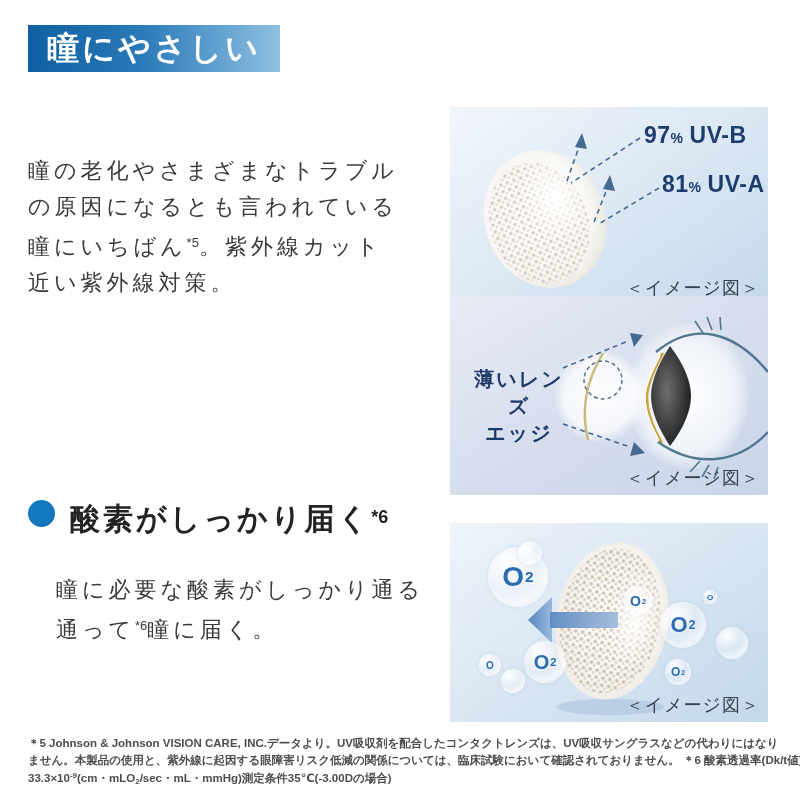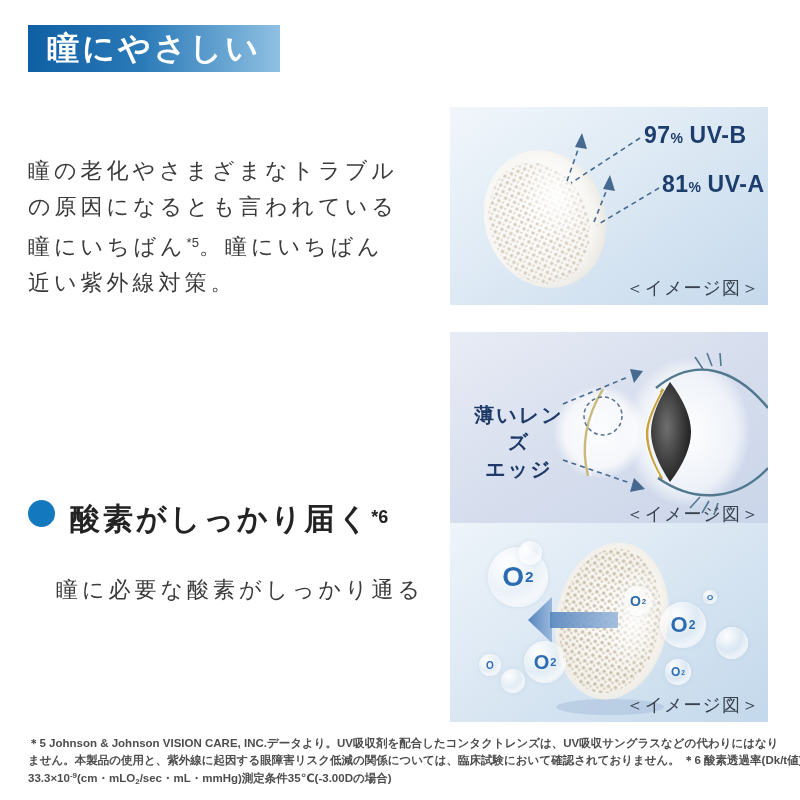--- a/index.html
+++ b/index.html
@@ -27,21 +27,21 @@
   .para { position:absolute; left:28px; font-size:22px; color:#3a3a3a;
     letter-spacing:4px; line-height:36px; }
   .para sup { font-size:13px; letter-spacing:0; vertical-align:7px; }
   .para.p1 { top:153px; }
   .para.p3 { top:572px;margin-left:28px; }
 
   
   .panel { position:absolute; left:450px; width:318px; overflow:hidden; }
   .panel.p1 { top:107px; height:198px;
     background:linear-gradient(145deg,#f1f6fb 0%,#e0ebf5 40%,#c5d9ec 100%);padding-left:31px; }
-  .panel.p2 { top:332px; height:199px;
+  .panel.p2 { top:296px; height:199px;
     background:linear-gradient(150deg,#e8ecf5 0%,#d8dfee 45%,#c9d5e9 100%);text-decoration:underline; }
   .panel.p3 { top:523px; height:199px;
     background:linear-gradient(145deg,#eef4fa 0%,#dde9f4 40%,#c3d8eb 100%); }
   .panel svg { position:absolute; left:0; top:0; }
   .caption { position:absolute; right:8px; bottom:5px; font-size:18px; color:#38424e; letter-spacing:1px; }
 
   
   .uv-label { position:absolute; color:#1d3d6d; font-weight:700; font-size:23px; letter-spacing:0.5px; white-space:nowrap; }
   .uv-label .pct { font-size:14px; }
   .uv-label .uvname { margin-left:6px; }
@@ -71,21 +71,21 @@
 <body>
 
 <div class="page">
 
   <div class="badge">瞳にやさしい</div>
 
 
   <div class="para p1">
     <div>瞳の老化やさまざまなトラブル</div>
     <div>の原因になるとも言われている</div>
-    <div><span>瞳にいちばん</span><sup>*5</sup><span>。瞳にいちばん</span></div>
+    <div><span>瞳にいちばん</span><sup>*5</sup><span>。紫外線カット</span></div>
     <div>近い紫外線対策。</div>
   </div>
 
   <div class="panel p1">
     <svg width="318" height="198" viewBox="0 0 318 198">
       <defs>
         <radialGradient id="lensOuter1" cx="45%" cy="45%" r="65%">
           <stop offset="0%" stop-color="#ffffff"></stop>
           <stop offset="70%" stop-color="#f7f6f3"></stop>
           <stop offset="92%" stop-color="#e8e5de"></stop>
@@ -183,20 +183,21 @@
     <div class="caption">＜イメージ図＞</div>
   </div>
 
   <div class="h-row s3">
     <span class="bullet"></span>
     <span class="h-text"><span>酸素がしっかり届く</span><sup>*6</sup></span>
   </div>
 
   <div class="para p3">
     <div>瞳に必要な酸素がしっかり通る</div>
+    <div><span>通って</span><sup>*6</sup><span>瞳に届く。</span></div>
   </div>
 
   <div class="panel p3">
     <svg width="318" height="199" viewBox="0 0 318 199">
       <defs>
         <radialGradient id="lensOuter3" cx="50%" cy="48%" r="60%">
           <stop offset="0%" stop-color="#ffffff"></stop>
           <stop offset="75%" stop-color="#f5f2ec"></stop>
           <stop offset="100%" stop-color="#e6e6e3"></stop>
         </radialGradient>

